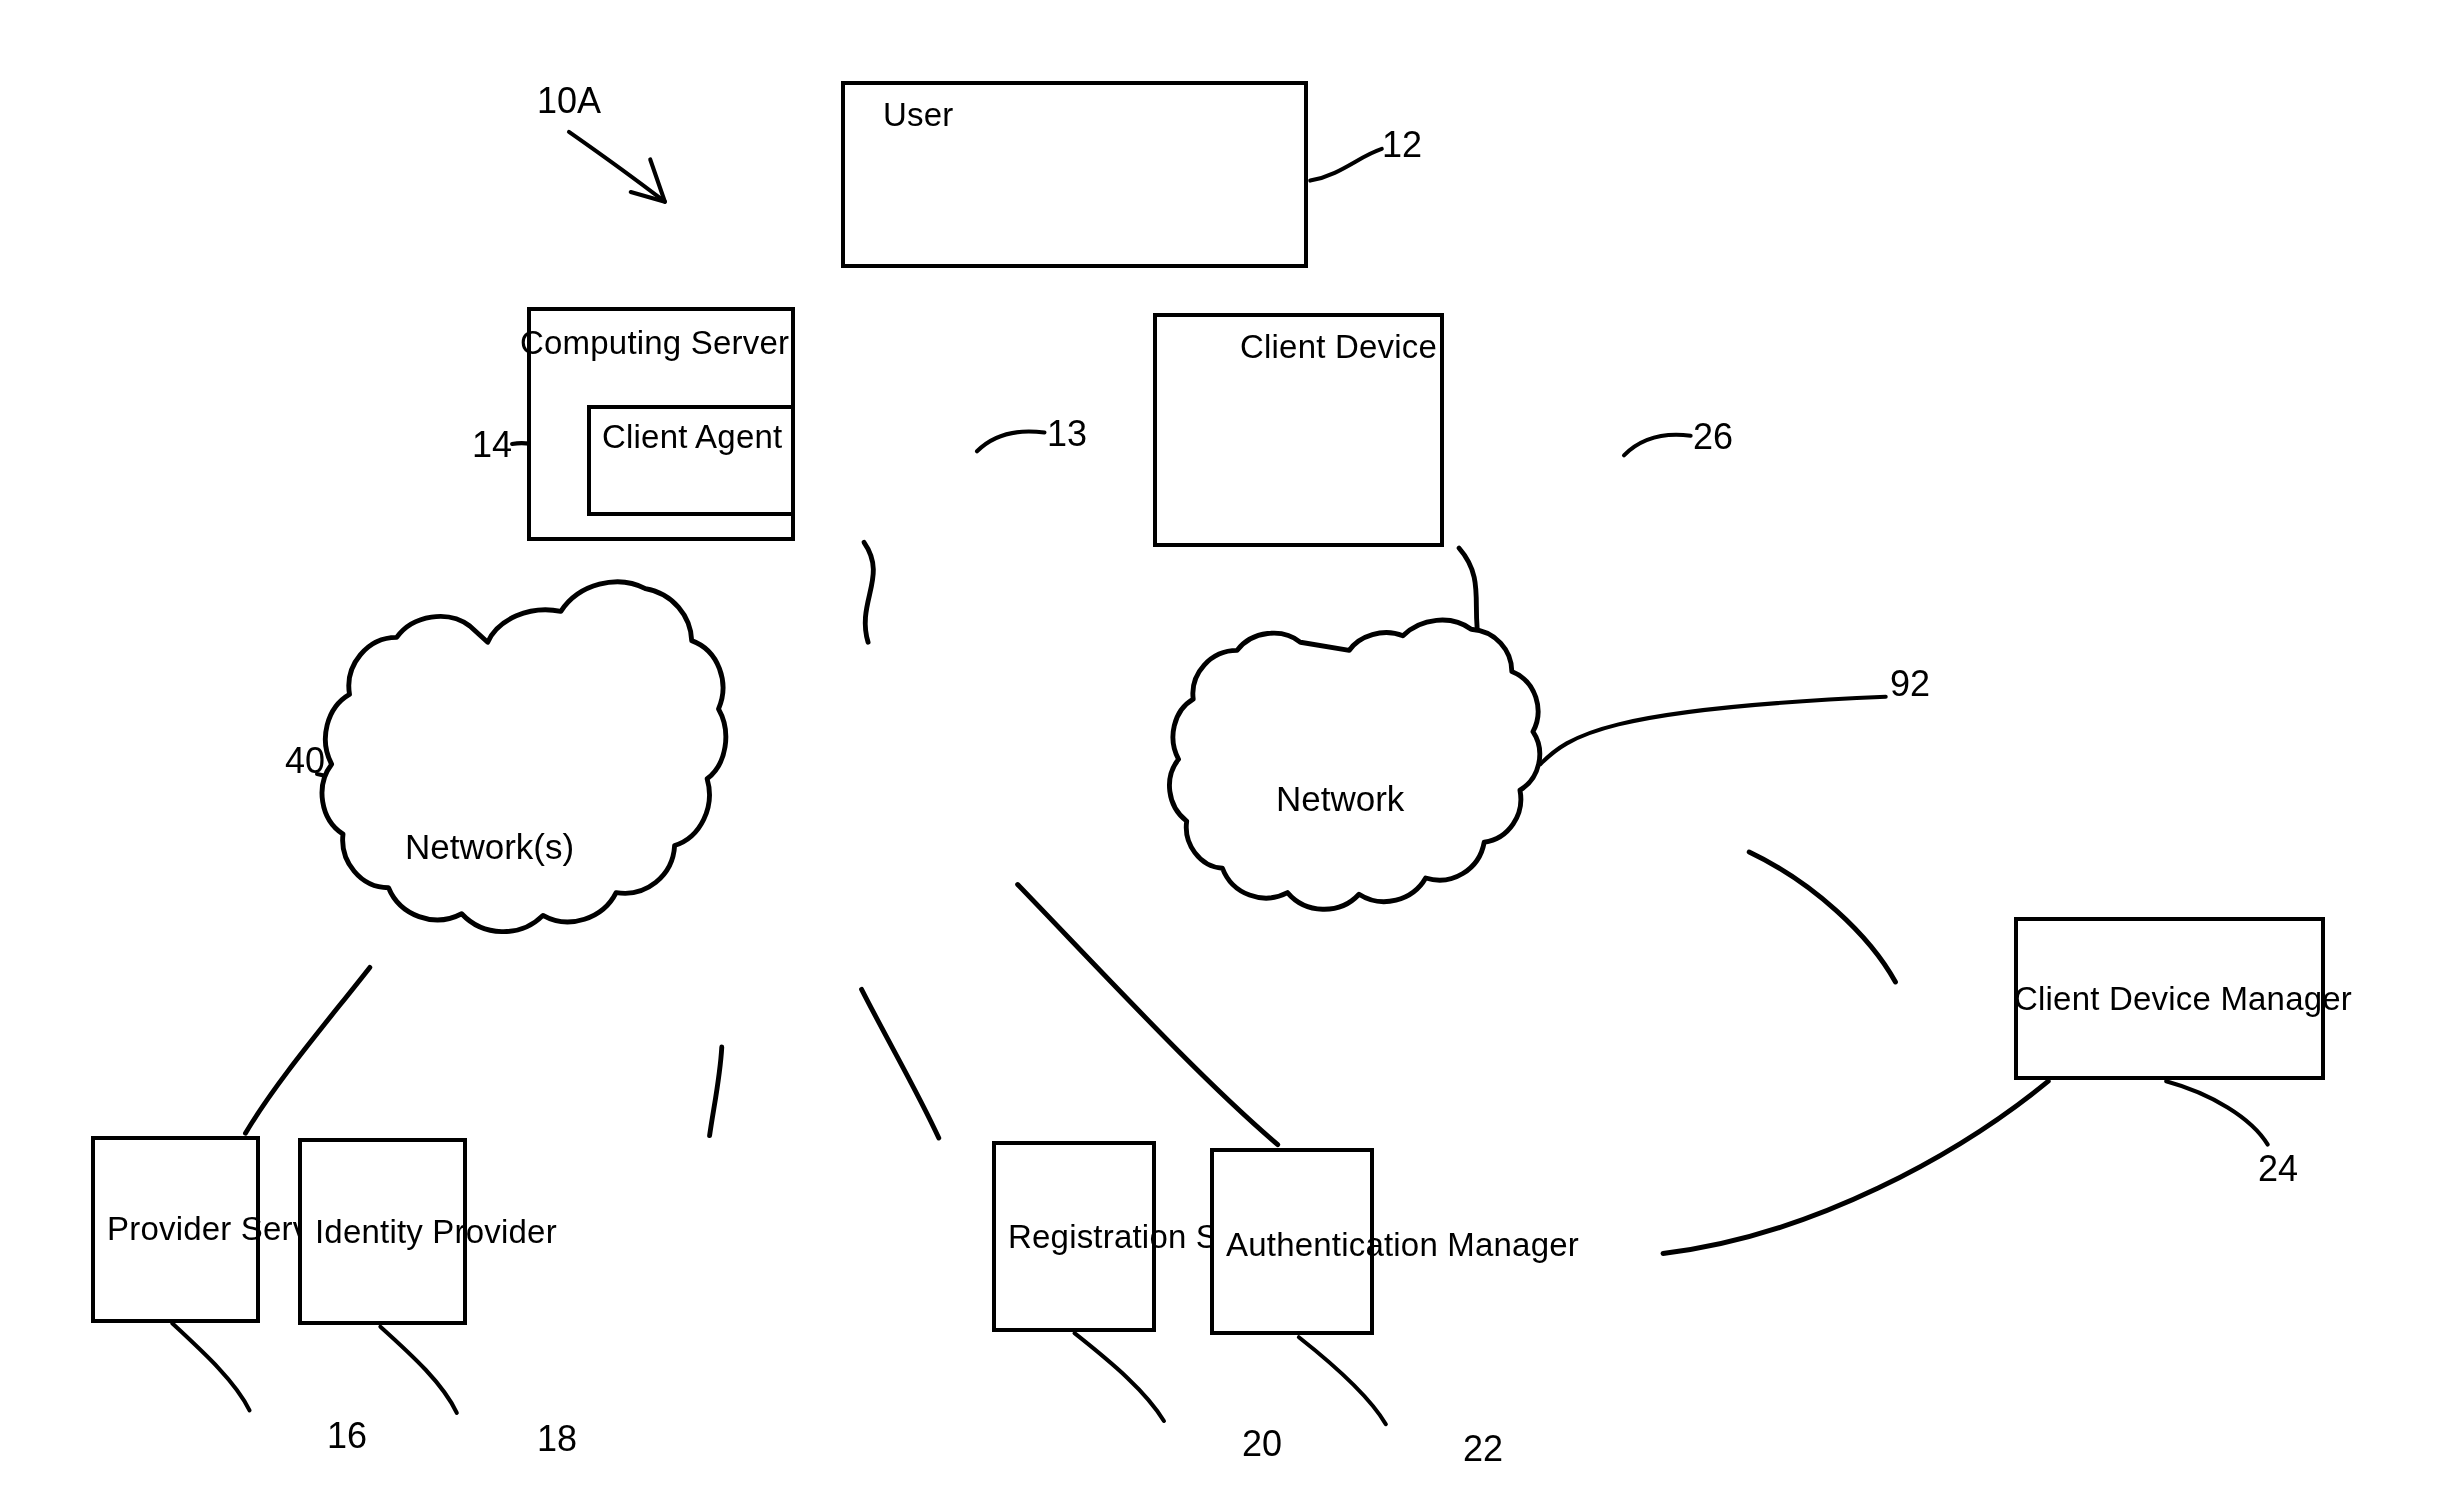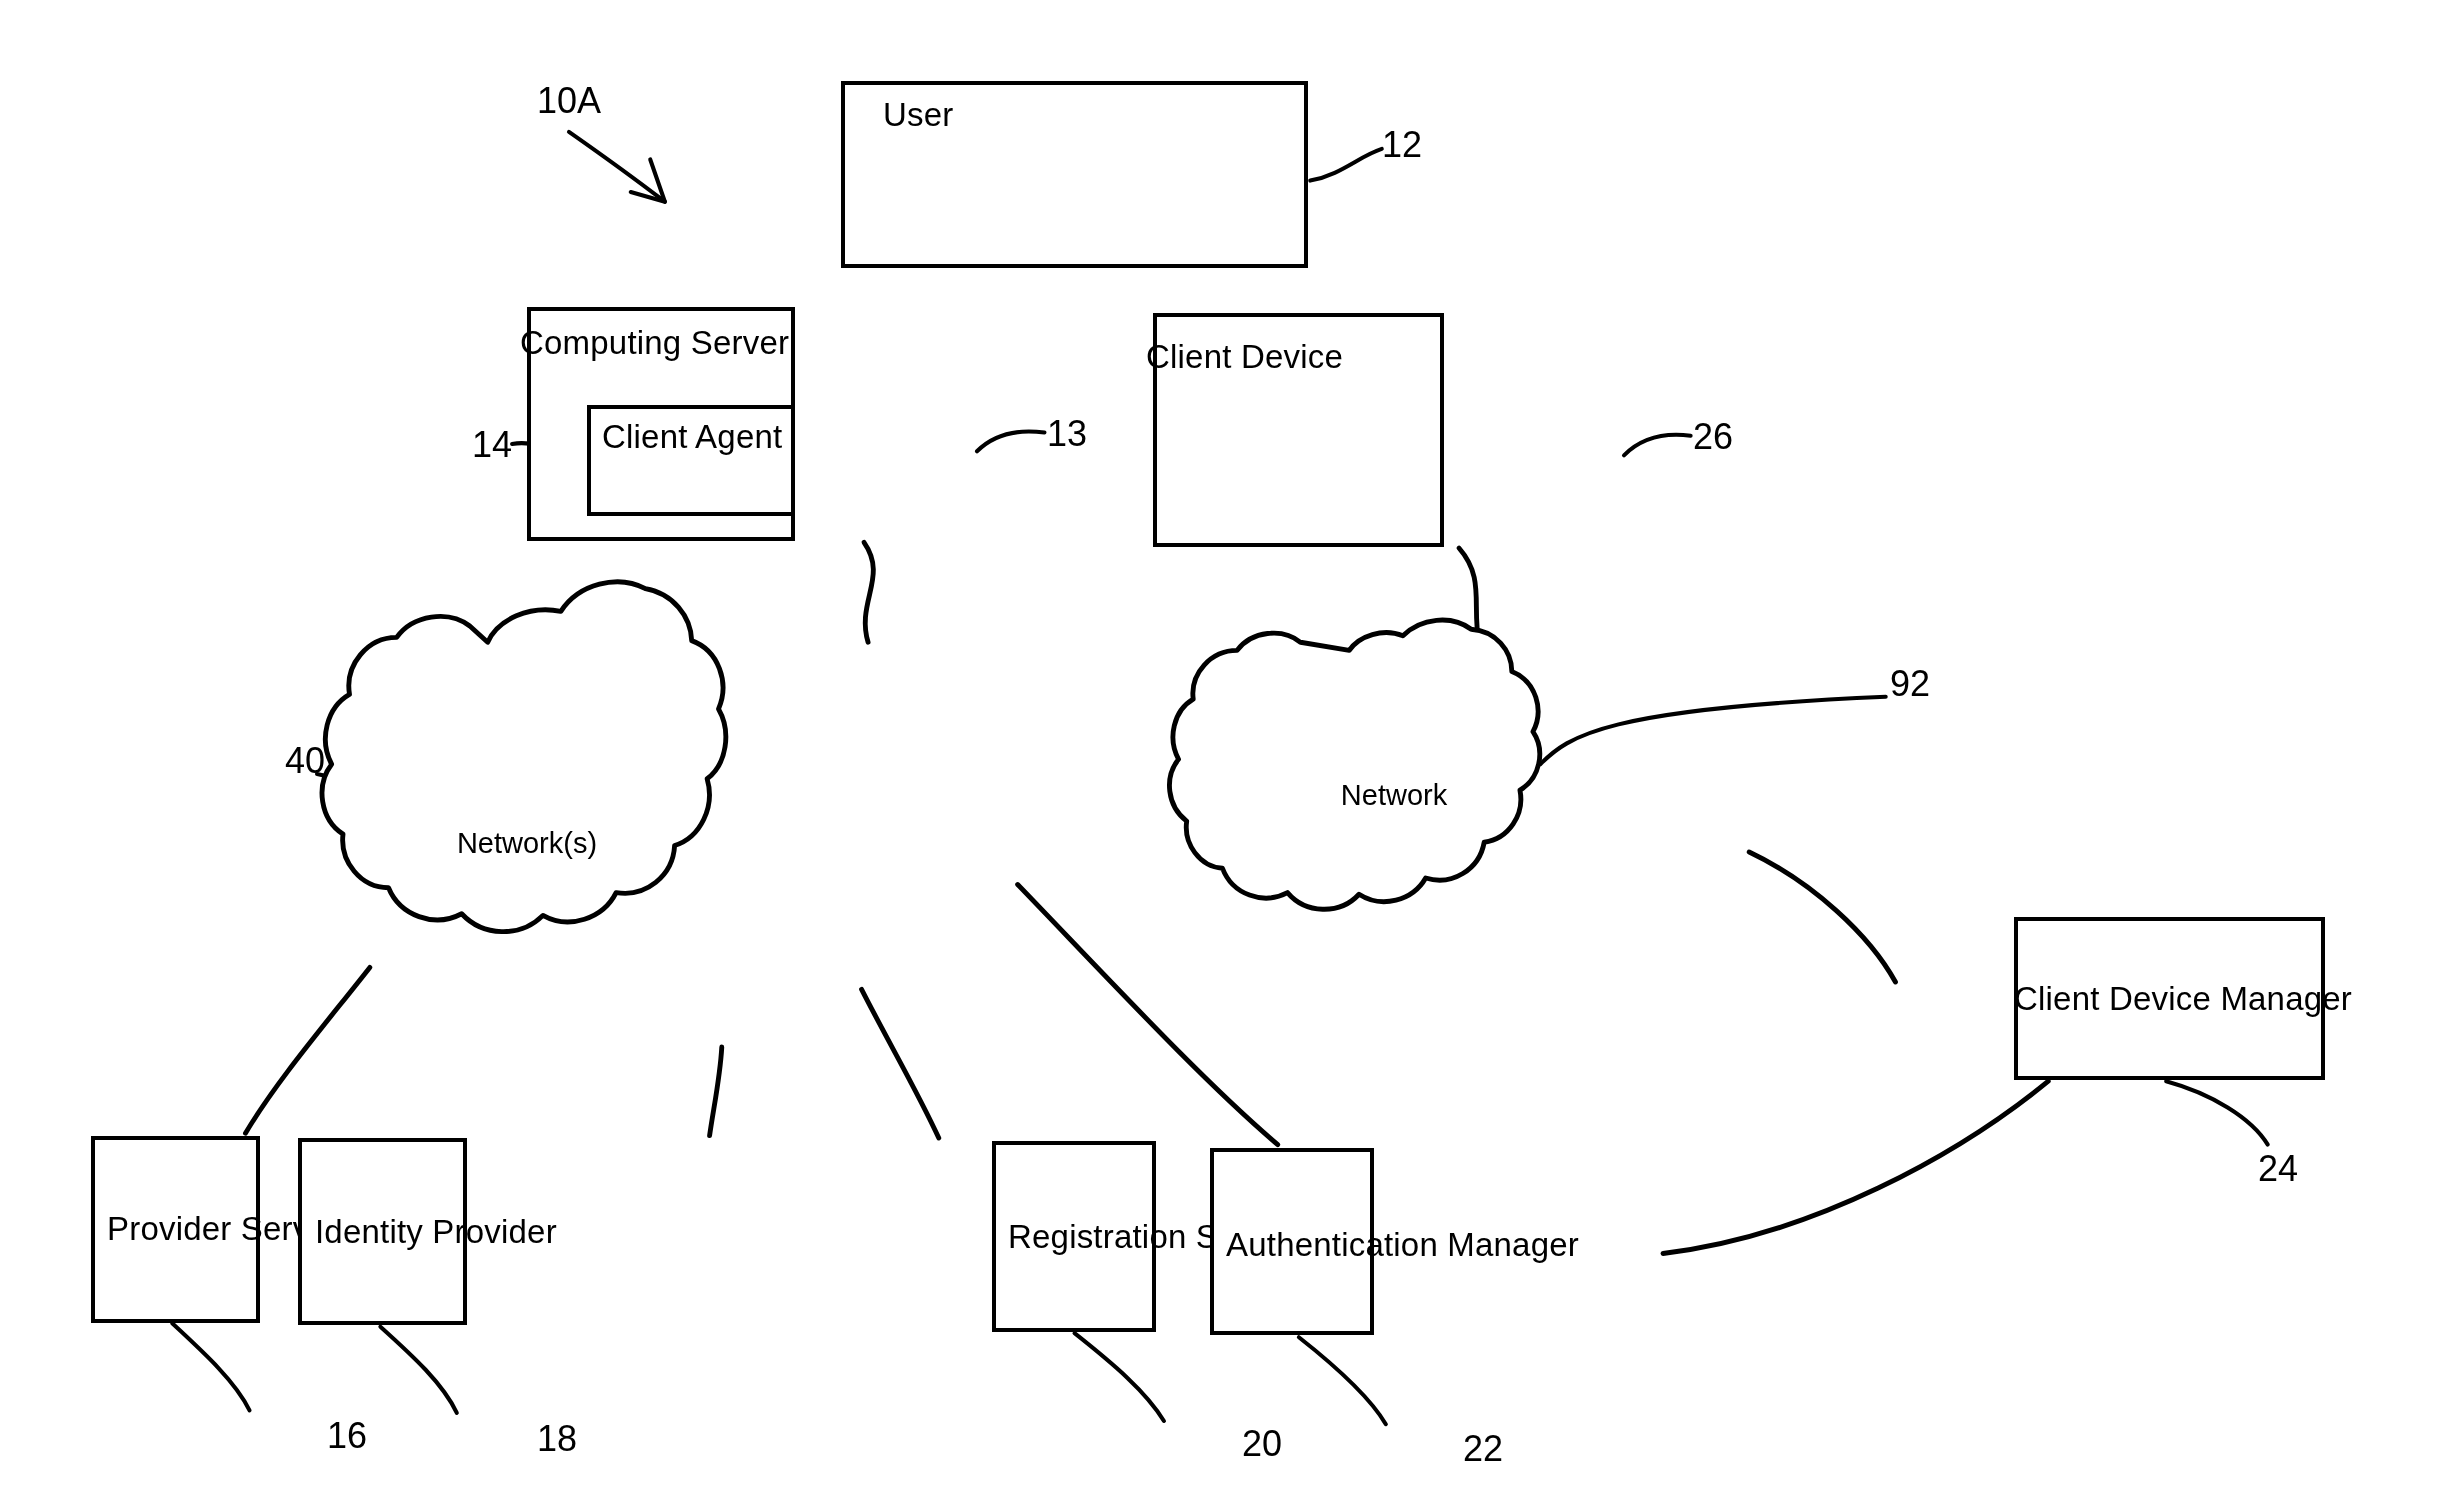--- a/index.html
+++ b/index.html
@@ -46,22 +46,21 @@
     color: #000000;
     font-family: "Liberation Sans", sans-serif;
     font-size: 36px;
     font-weight: 400;
   }
   .cloud-label {
     position: absolute;
     white-space: nowrap;
     color: #000000;
     font-family: "Liberation Sans", sans-serif;
-    font-size: 29px;
-    text-align: center;
+    font-size: 35px;
   }
 </style>
 </head>
 <body>
 
 <div id="figure-root">
 
   <svg id="figure-svg" viewBox="0 0 3029 1834" xmlns="http://www.w3.org/2000/svg">
 
     <g>
@@ -152,21 +151,21 @@
 
   <div class="node-box" style="left:527px; top:307px; width:268px; height:234px;"></div>
   <div class="node-label" style="left:520px; top:324px; width:268px; text-align:right;">Computing Server</div>
   <div class="ref-num" style="left:1047px; top:413px;">13</div>
 
   <div class="node-box" style="left:587px; top:405px; width:208px; height:111px;"></div>
   <div class="node-label" style="left:602px; top:418px;">Client Agent</div>
   <div class="ref-num" style="left:472px; top:424px;">14</div>
 
   <div class="node-box" style="left:1153px; top:313px; width:291px; height:234px;"></div>
-  <div class="node-label" style="left:1146px; top:328px; width:291px; text-align:left;margin-top:10px;">Client Device</div>
+  <div class="node-label" style="left:1146px; top:328px; width:291px; text-align:right;">Client Device</div>
   <div class="ref-num" style="left:1693px; top:416px;">26</div>
 
   <div class="cloud-label" style="left:405px; top:827px; width:244px;">Network(s)</div>
   <div class="ref-num" style="left:285px; top:740px;">40</div>
 
   <div class="cloud-label" style="left:1276px; top:779px; width:236px;">Network</div>
   <div class="ref-num" style="left:1890px; top:663px;">92</div>
 
   <div class="node-box" style="left:2014px; top:917px; width:311px; height:163px;"></div>
   <div class="node-label" style="left:2014px; top:980px; width:311px; text-align:center;">Client Device Manager</div>

